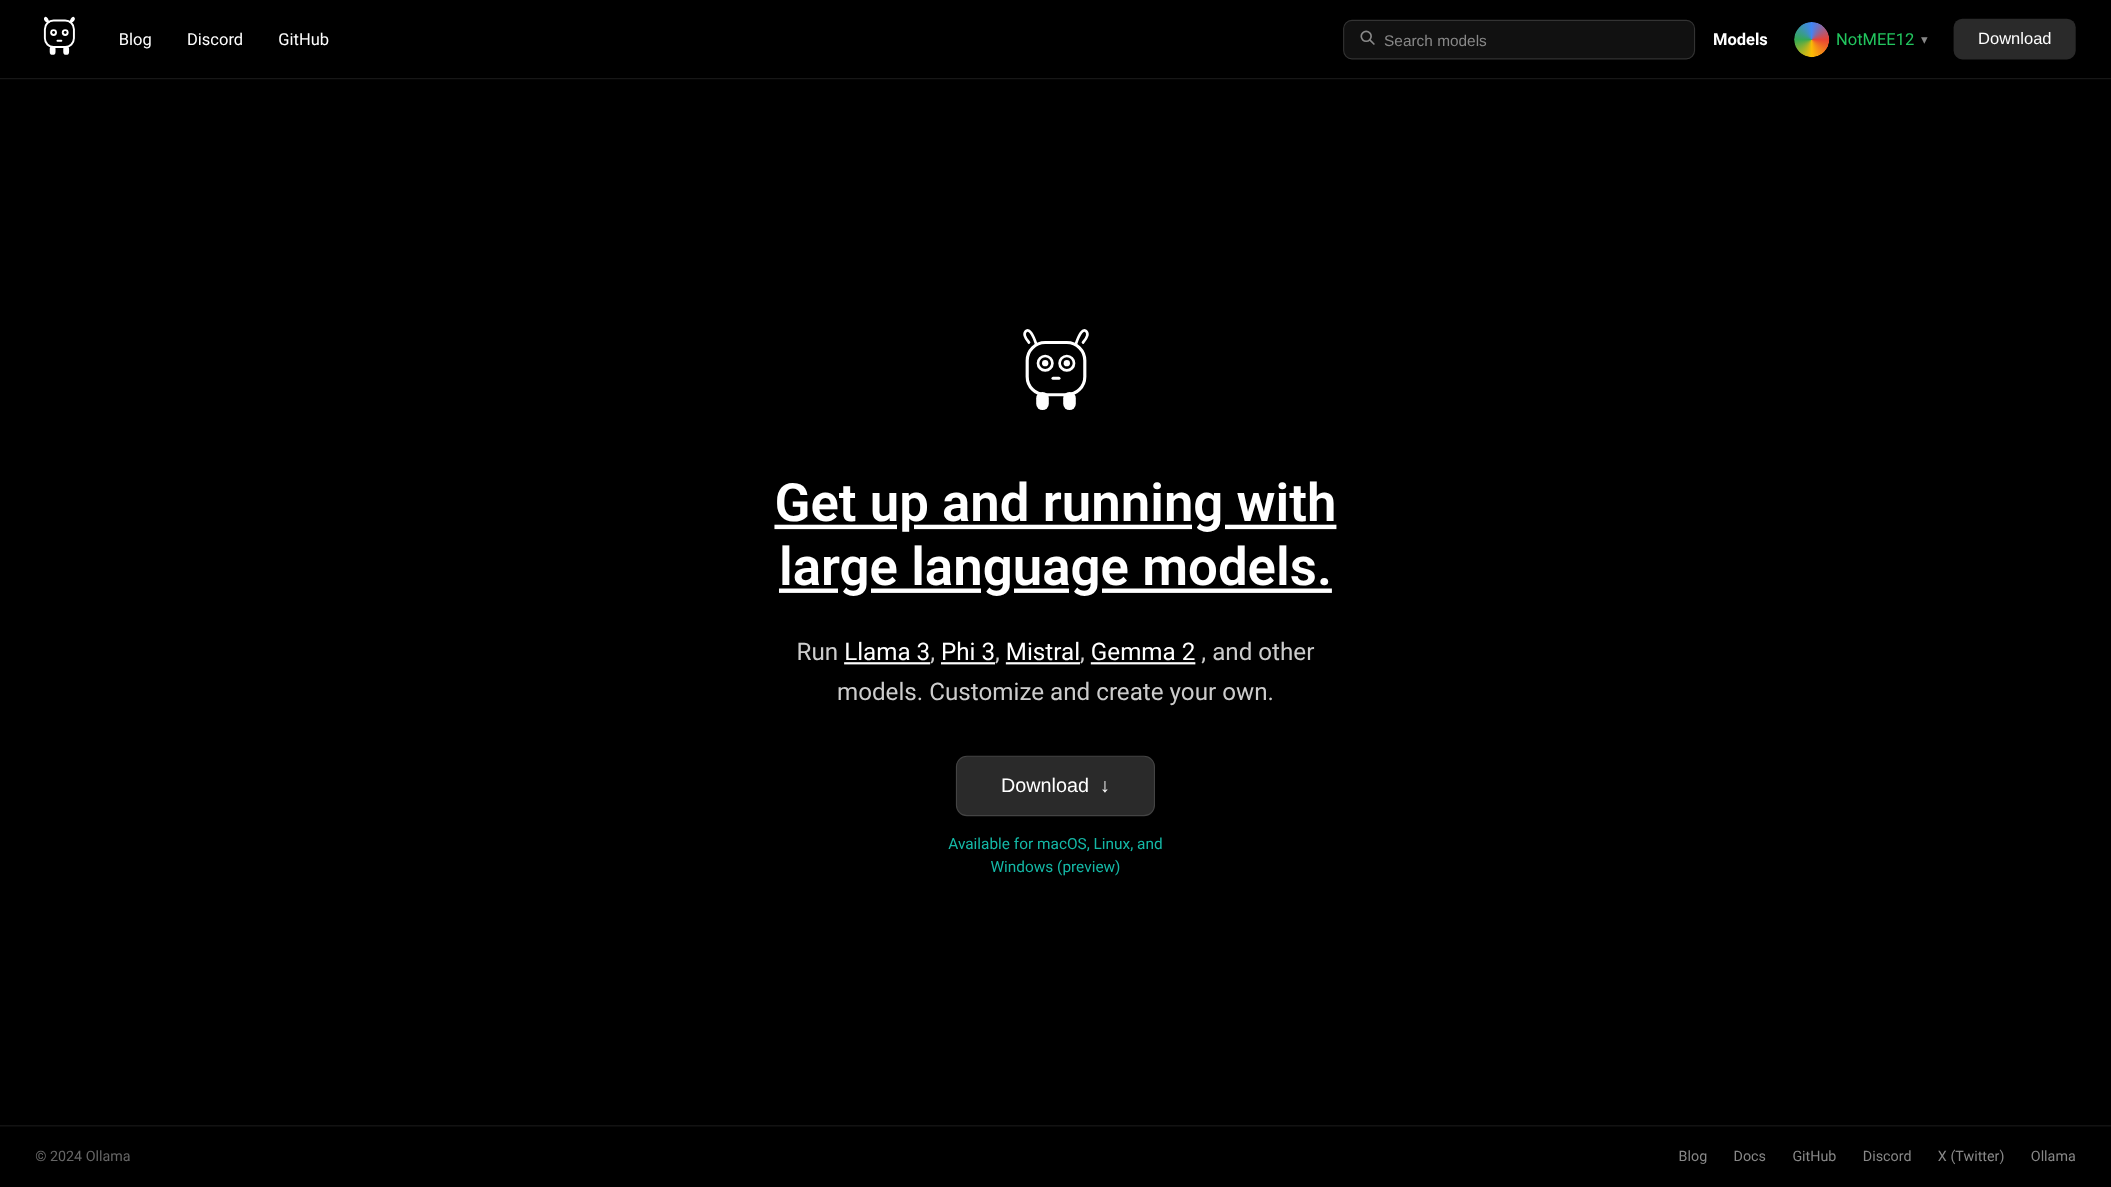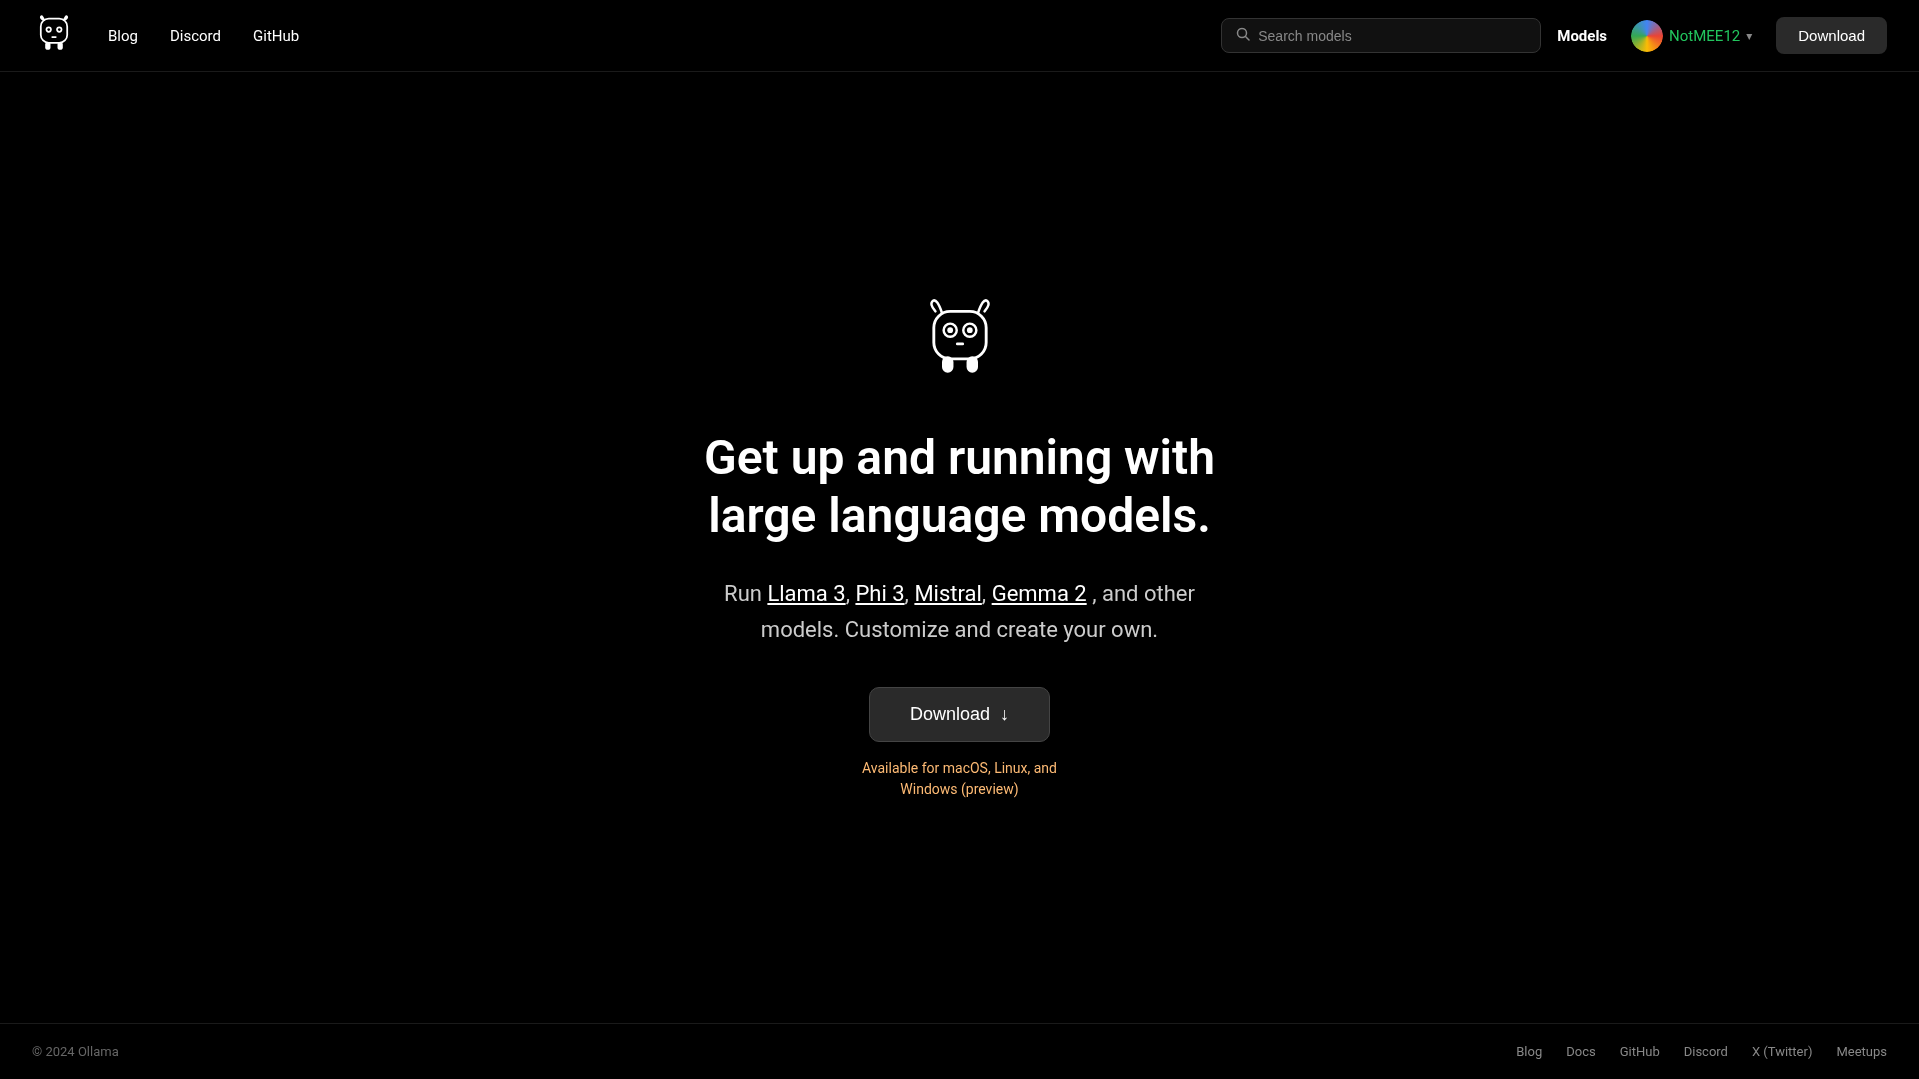--- a/index.html
+++ b/index.html
@@ -148,20 +148,21 @@
     .hero-logo {
       margin-bottom: 40px;
     }
 
     .hero-title {
       font-size: 48px;
       font-weight: 600;
       line-height: 1.2;
       margin-bottom: 32px;
       max-width: 600px;
+      text-decoration: underline;
     }
 
     .hero-subtitle {
       font-size: 22px;
       color: #cccccc;
       line-height: 1.6;
       margin-bottom: 40px;
       max-width: 500px;
     }
 
@@ -184,21 +185,21 @@
       gap: 10px;
       margin-bottom: 16px;
     }
 
     .download-arrow {
       font-size: 18px;
     }
 
     .platform-note {
       font-size: 14px;
-      color: #fdba74;
+      color: #14b8a6;
       line-height: 1.5;
     }
 
     
     footer {
       display: flex;
       align-items: center;
       justify-content: space-between;
       padding: 20px 32px;
       border-top: 1px solid #1a1a1a;
@@ -324,15 +325,15 @@
 </main>
 
 <footer>
   <span class="footer-copy">© 2024 Ollama</span>
   <div class="footer-links">
     <a class="footer-link" href="#">Blog</a>
     <a class="footer-link" href="#">Docs</a>
     <a class="footer-link" href="#">GitHub</a>
     <a class="footer-link" href="#">Discord</a>
     <a class="footer-link" href="#">X (Twitter)</a>
-    <a class="footer-link" href="#">Meetups</a>
+    <a class="footer-link" href="#">Ollama</a>
   </div>
 </footer>
 
 </body></html>

